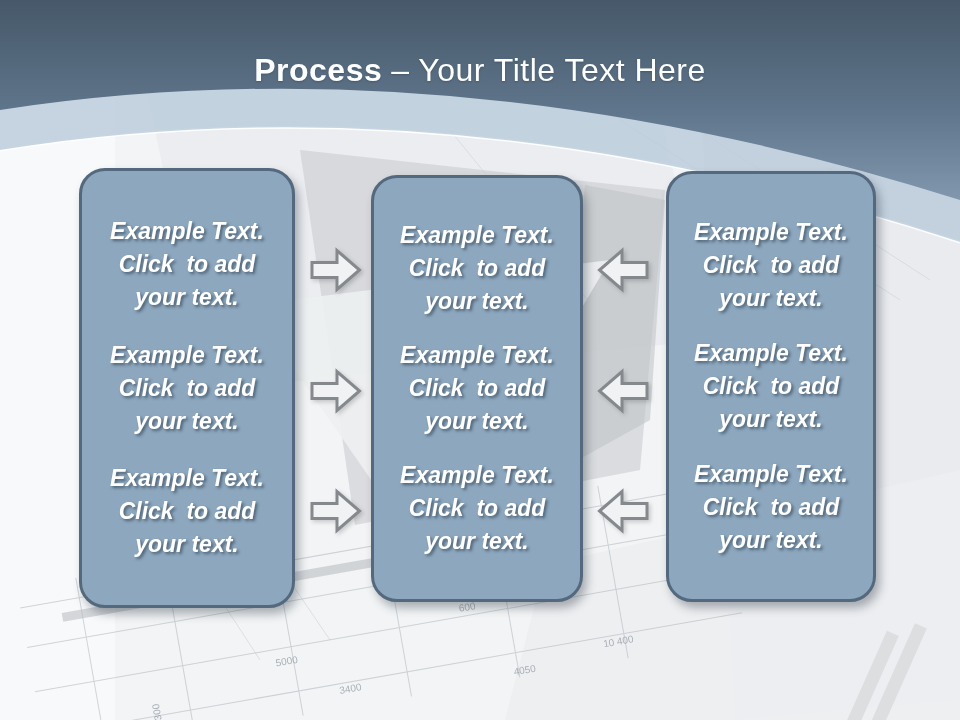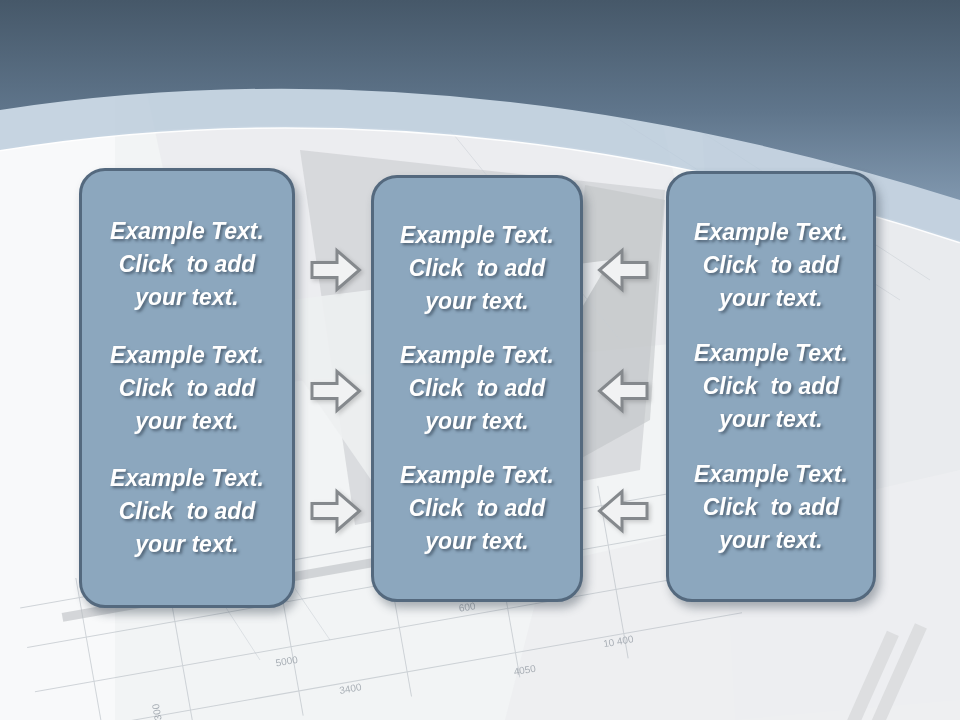--- a/index.html
+++ b/index.html
@@ -109,20 +109,23 @@
         <stop offset="0%" stop-color="#465869"></stop>
         <stop offset="55%" stop-color="#5F758B"></stop>
         <stop offset="100%" stop-color="#8097AE"></stop>
       </linearGradient>
     </defs>
     <path d="M0,150 Q455,76 960,242" fill="none" stroke="#FFFFFF" stroke-width="3" opacity="0.9"></path>
     <path d="M0,0 L960,0 L960,242 Q455,76 0,150 Z" fill="#B9CADB" opacity="0.8"></path>
     <path d="M0,0 L960,0 L960,200 Q455,40 0,110 Z" fill="url(#hdrGrad)"></path>
   </svg>
 
+  <div class="slide-title">
+    <span class="bold">Process</span><span class="regular">– Your Title Text Here</span>
+  </div>
 
   <div class="process-box box-left">
     <div class="text-block">
       <span class="line">Example Text.</span>
       <span class="line">Click  to add</span>
       <span class="line">your text.</span>
     </div>
     <div class="text-block">
       <span class="line">Example Text.</span>
       <span class="line">Click  to add</span>

